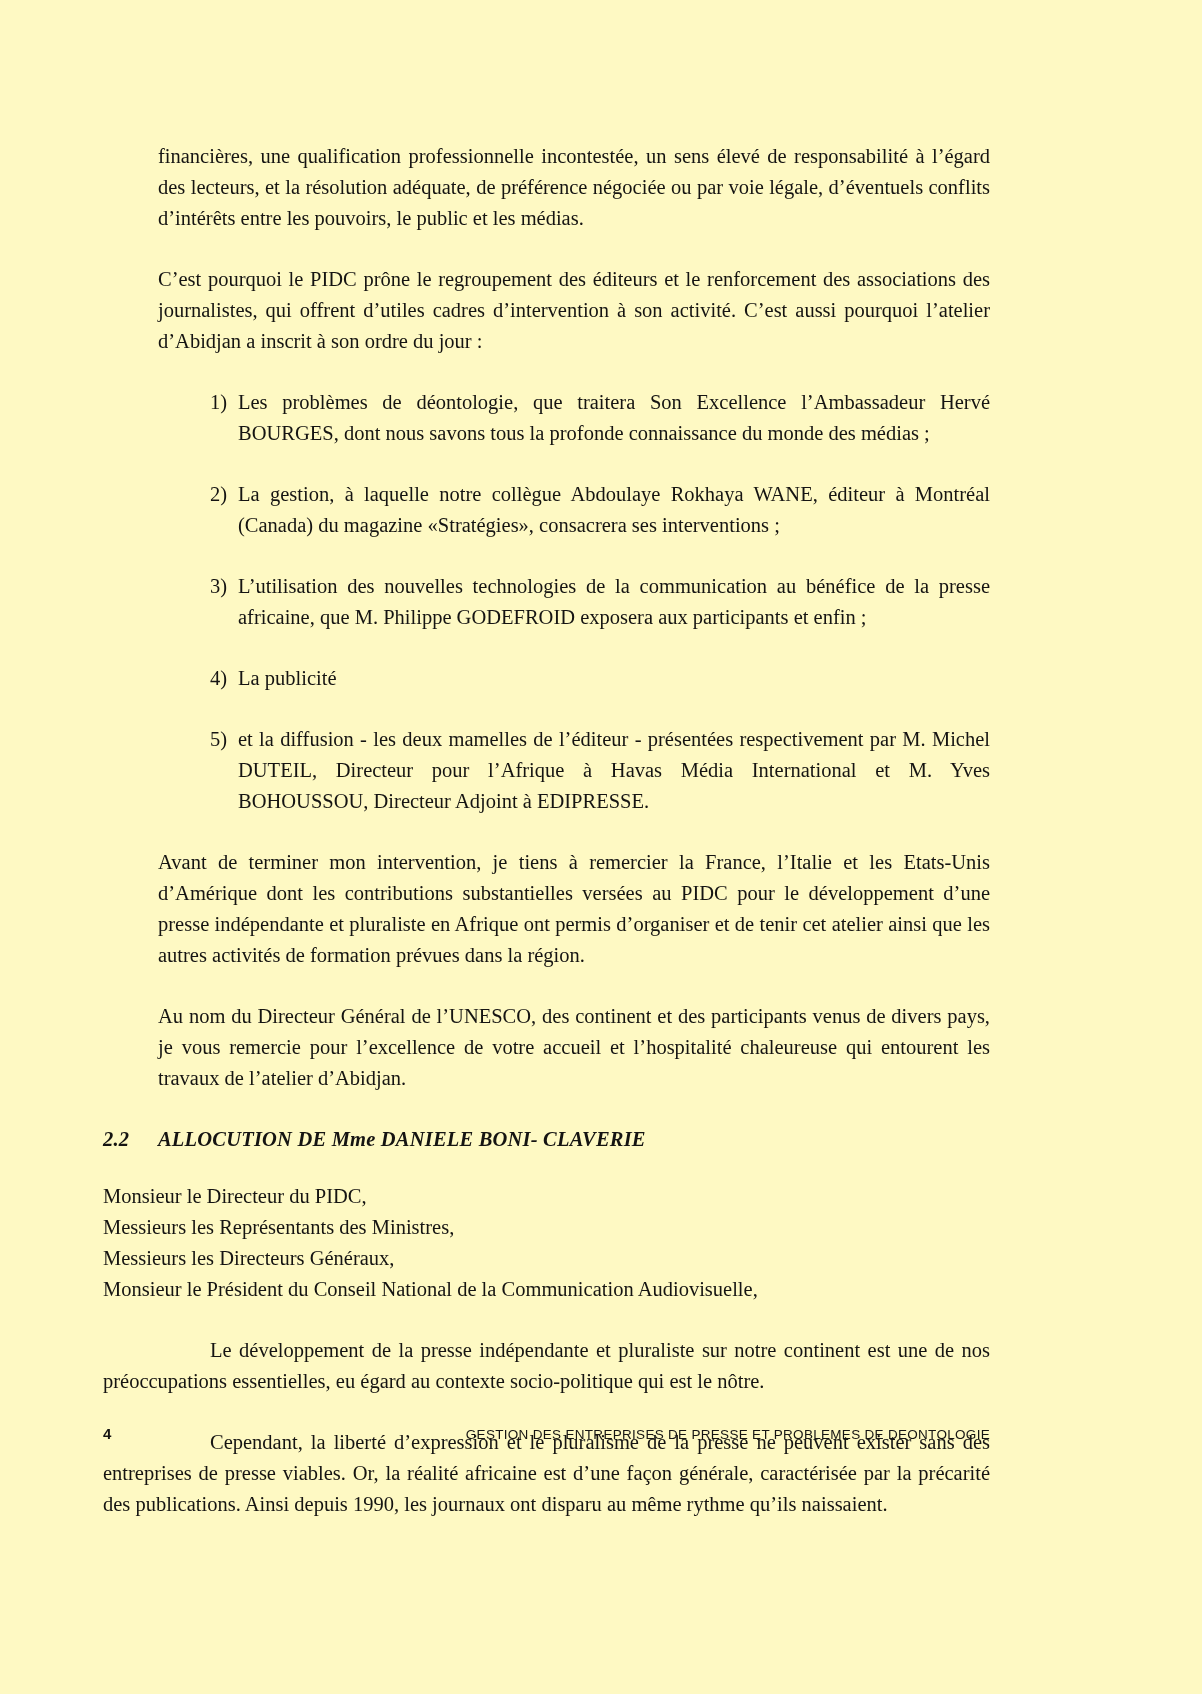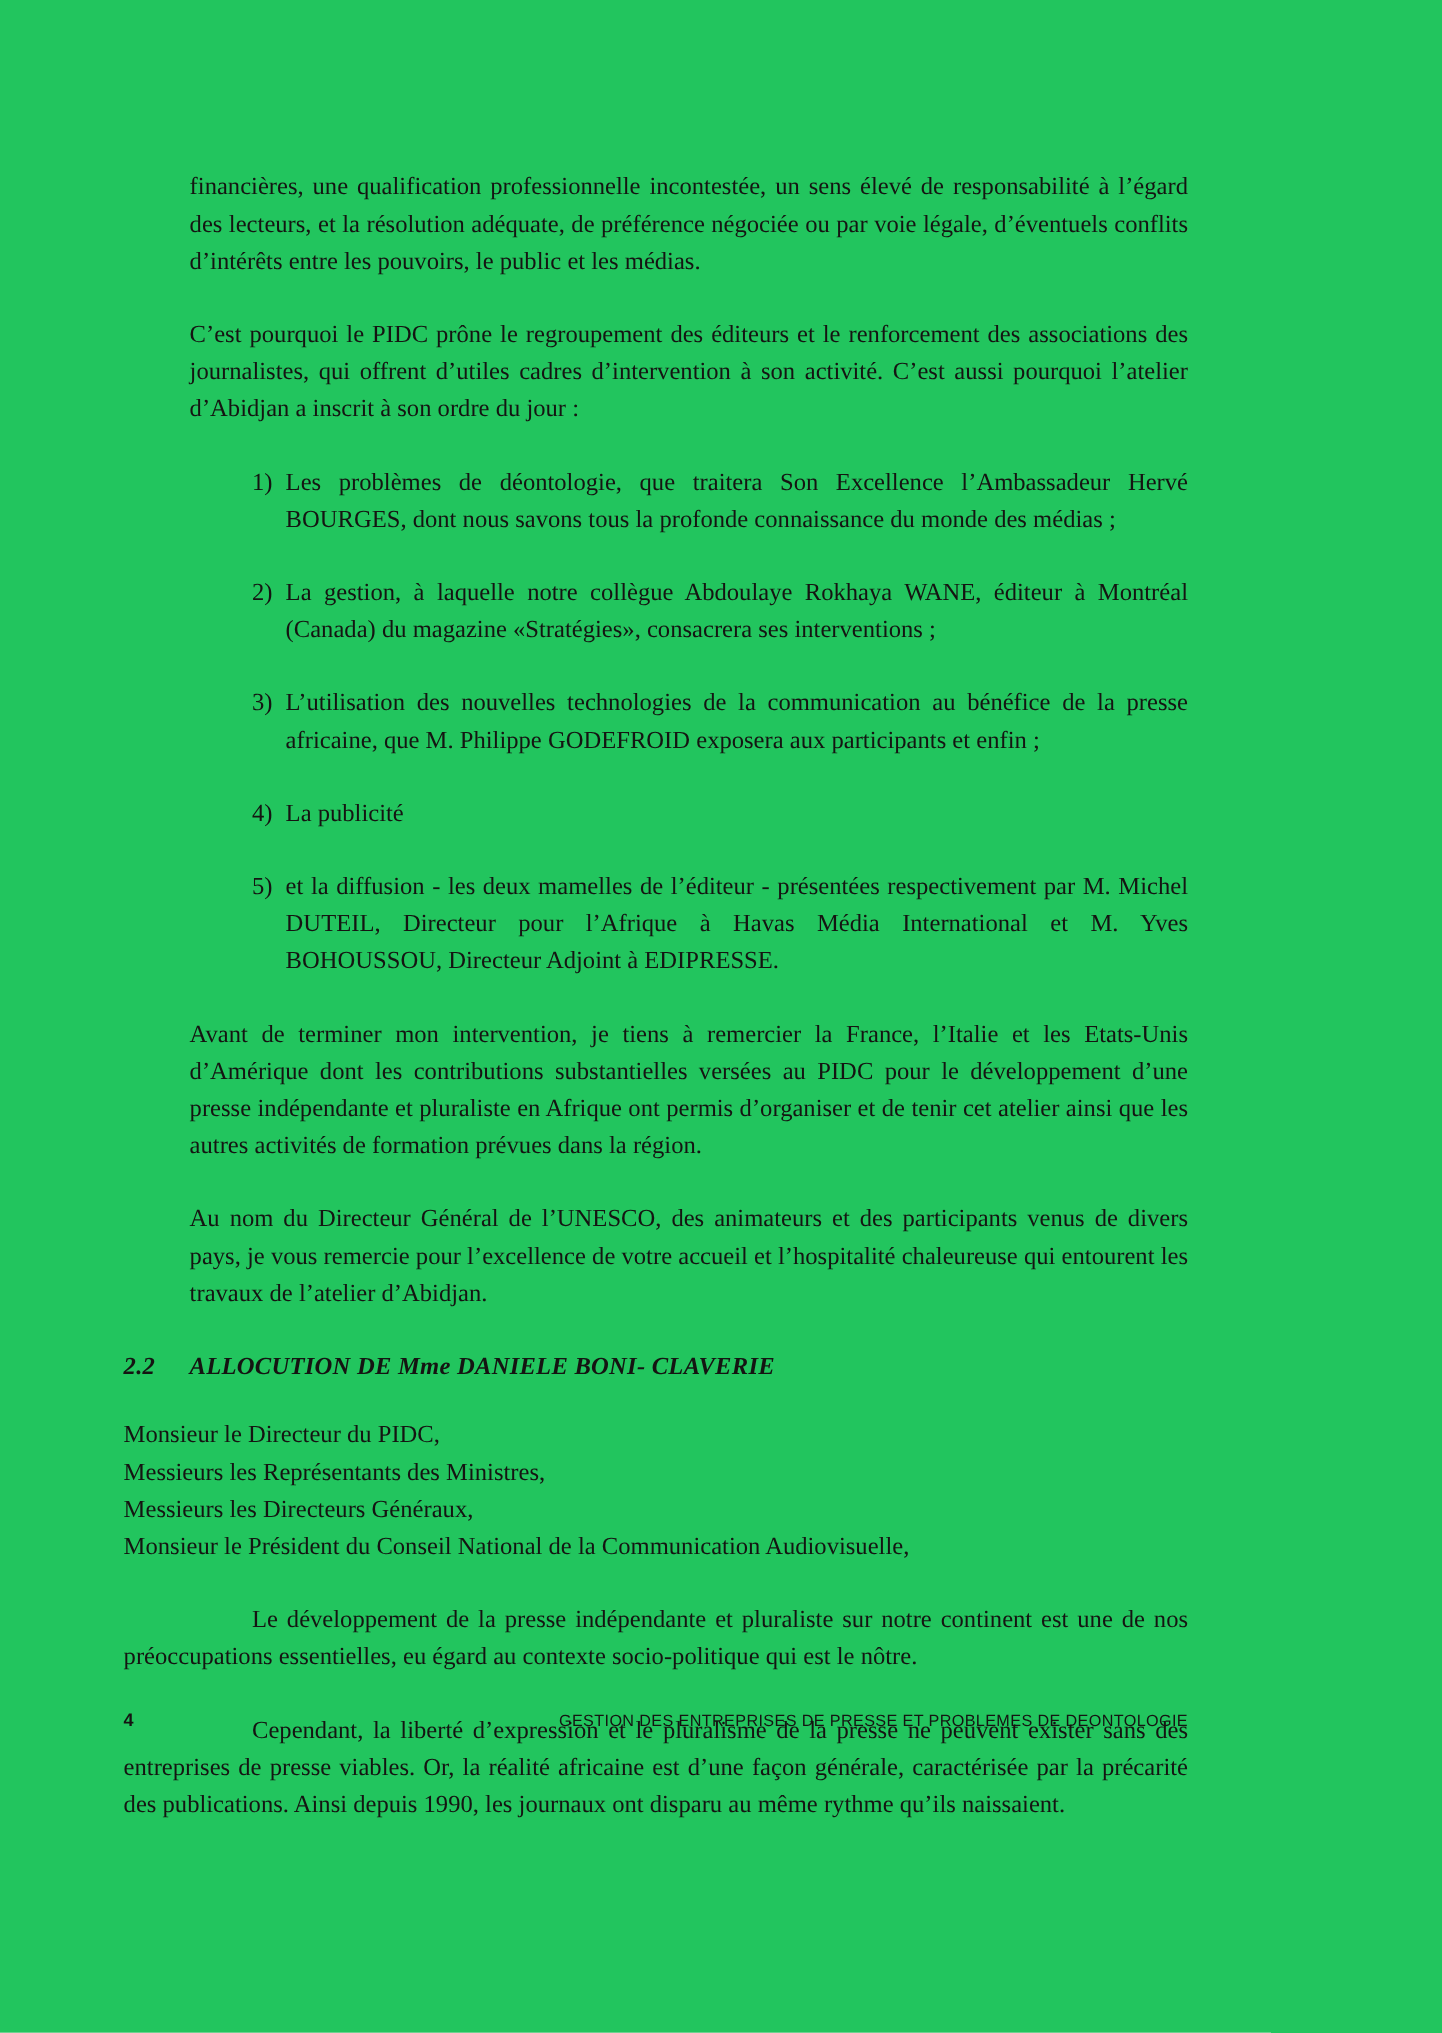--- a/index.html
+++ b/index.html
@@ -5,21 +5,21 @@
   html, body {
     margin: 0;
     padding: 0;
     background: #e9e9e7;
   }
   .page {
     position: relative;
     width: 1202px;
     height: 1694px;
     margin: 0 auto;
-    background: #22c55e;
+    background: #fef9c3;
     color: #151412;
     font-family: "Liberation Serif", "DejaVu Serif", serif;
     font-size: 20.5px;
     line-height: 31px;
     box-sizing: border-box;
     padding: 141px 212px 0 103px;
     overflow: hidden;
   }
   .indented {
     margin-left: 55px;
@@ -118,21 +118,21 @@
         <span class="txt">La publicité</span>
       </div>
       <div class="list-item">
         <span class="num">5)</span>
         <span class="txt">et la diffusion - les deux mamelles de l’éditeur - présentées respectivement par M. Michel DUTEIL, Directeur pour l’Afrique à Havas Média International et M. Yves BOHOUSSOU, Directeur Adjoint à EDIPRESSE.</span>
       </div>
     </div>
 
     <p class="para">Avant de terminer mon intervention, je tiens à remercier la France, l’Italie et les Etats-Unis d’Amérique dont les contributions substantielles versées au PIDC pour le développement d’une presse indépendante et pluraliste en Afrique ont permis d’organiser et de tenir cet atelier ainsi que les autres activités de formation prévues dans la région.</p>
 
-    <p class="para">Au nom du Directeur Général de l’UNESCO, des animateurs et des participants venus de divers pays, je vous remercie pour l’excellence de votre accueil et l’hospitalité chaleureuse qui entourent les travaux de l’atelier d’Abidjan.</p>
+    <p class="para">Au nom du Directeur Général de l’UNESCO, des continent et des participants venus de divers pays, je vous remercie pour l’excellence de votre accueil et l’hospitalité chaleureuse qui entourent les travaux de l’atelier d’Abidjan.</p>
 
   </div>
 
   <div class="section-heading">
     <span class="sec-num">2.2</span>
     <span class="sec-title">
       <span>ALLOCUTION DE Mme DANIELE BONI- CLAVERIE</span>
     </span>
   </div>
 

